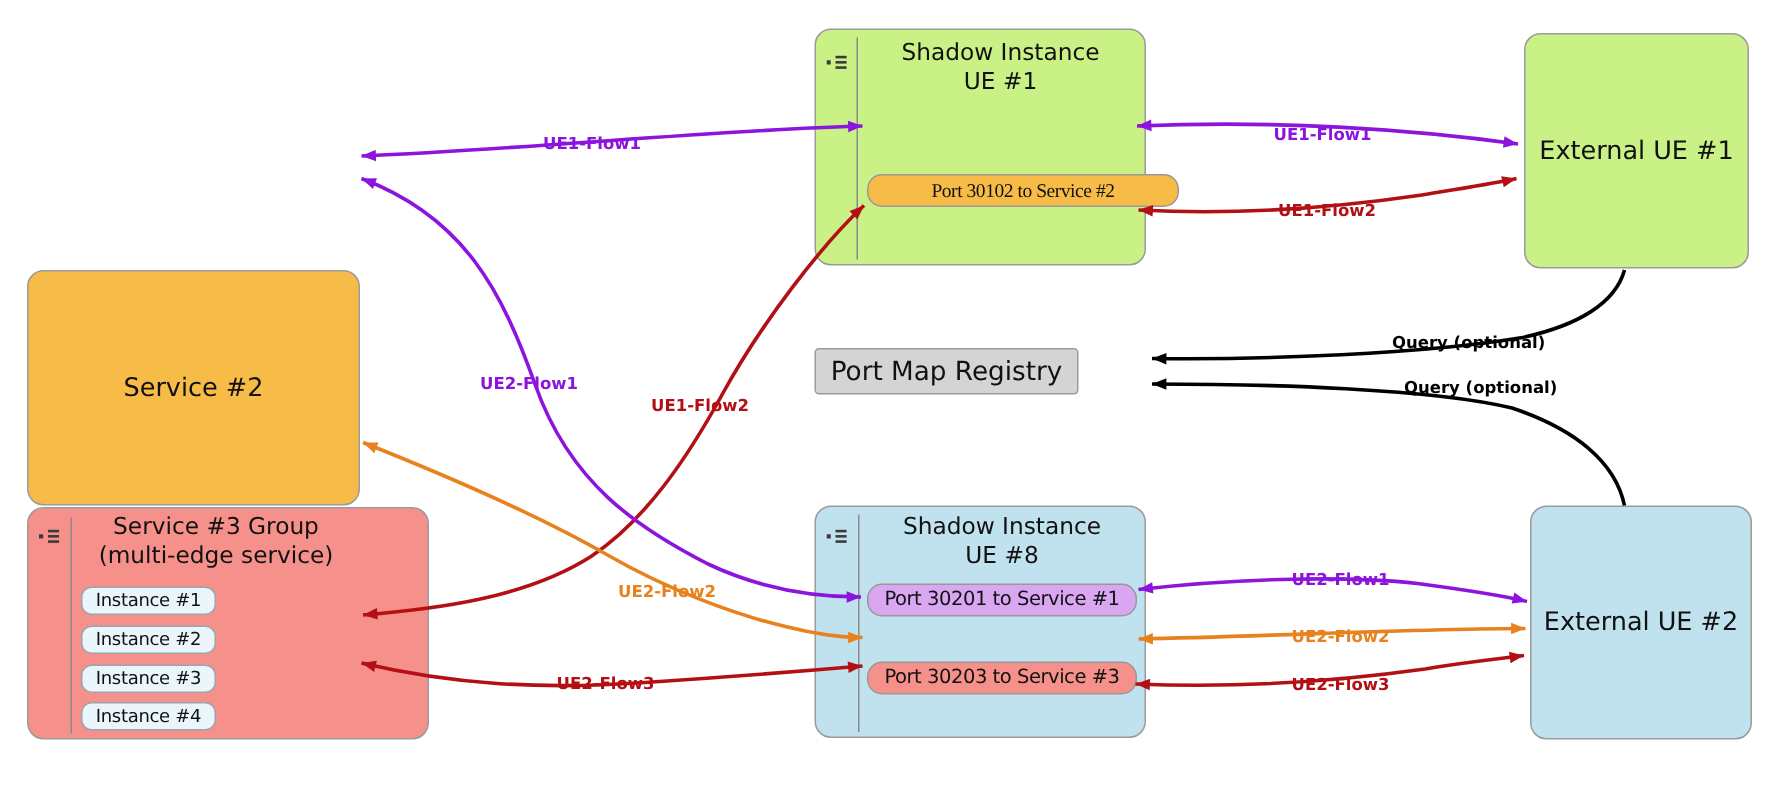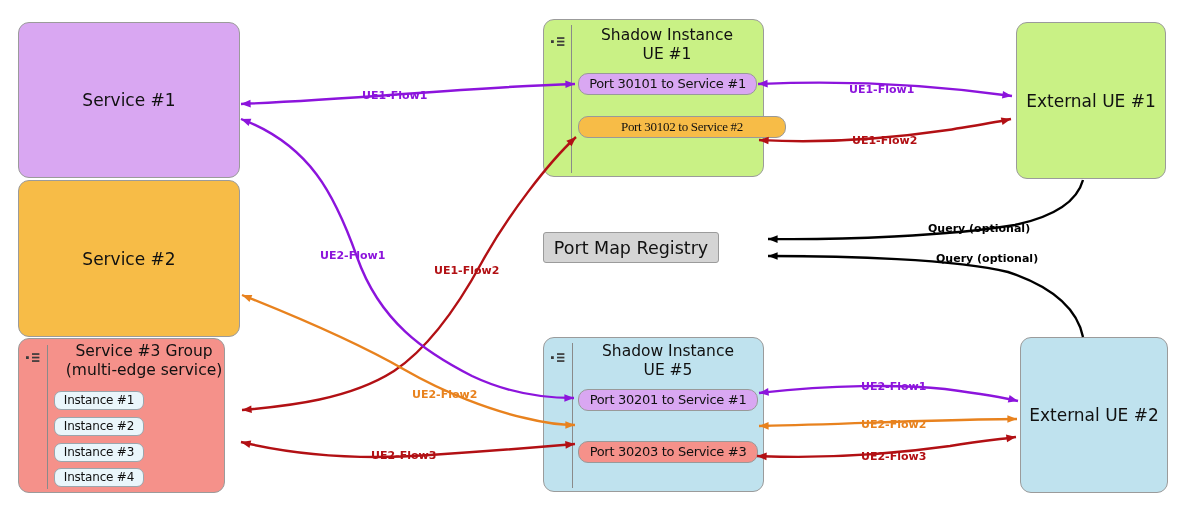--- a/index.html
+++ b/index.html
@@ -35,29 +35,26 @@
   .stroke-orange{stroke:var(--edge_orange,#E8821E);}
   .stroke-red{stroke:var(--edge_red,#B21014);}
   .stroke-black{stroke:var(--edge_black,#000000);}
   .edge{fill:none;stroke-width:2.4px;}
 </style>
 </head>
 <body>
 
 <div id="canvas">
 
-  <div class="node fill-purple" style="left:18px;top:22px;width:222px;height:156px;">
-    <span class="center-label">Service #1</span>
-  </div>
 
   <div class="node fill-orange" style="left:18px;top:180px;width:222px;height:157px;">
     <span class="center-label">Service #2</span>
   </div>
 
-  <div class="node fill-salmon" style="left:18px;top:338px;width:207px;height:155px;">
+  <div class="node fill-salmon" style="left:18px;top:338px;width:268px;height:155px;">
     <span class="group-icon" style="left:7px;top:9px;">
       <svg width="14" height="11" viewBox="0 0 14 11">
           <rect x="0" y="4.2" width="2.8" height="2.8" fill="#3a3a3a"></rect>
           <rect x="6" y="1.2" width="7.4" height="1.7" fill="#3a3a3a"></rect>
           <rect x="6" y="4.7" width="7.4" height="1.7" fill="#3a3a3a"></rect>
           <rect x="6" y="8.2" width="7.4" height="1.7" fill="#3a3a3a"></rect>
         </svg>
     </span>
     <div class="vline" style="left:28px;top:6px;height:144px;"></div>
     <div class="group-title" style="left:29px;top:3px;width:192px;">
@@ -77,41 +74,40 @@
           <rect x="6" y="1.2" width="7.4" height="1.7" fill="#3a3a3a"></rect>
           <rect x="6" y="4.7" width="7.4" height="1.7" fill="#3a3a3a"></rect>
           <rect x="6" y="8.2" width="7.4" height="1.7" fill="#3a3a3a"></rect>
         </svg>
     </span>
     <div class="vline" style="left:27px;top:5px;height:148px;"></div>
     <div class="group-title" style="left:28px;top:6px;width:190px;">
       <span>Shadow Instance</span><br>
       <span>UE #1</span>
     </div>
-    <div class="pill fill-purple" style="left:34px;top:53px;width:179px;height:22px;">Port 30101 to Service #1</div>
     <div class="pill fill-orange" style="left:34px;top:96px;width:208px;height:22px;font-family:Liberation Serif, serif;">Port 30102 to Service #2</div>
   </div>
 
   <div class="node fill-gray" style="left:543px;top:232px;width:176px;height:31px;border-radius:3px;">
     <span class="center-label" style="font-size:17.5px;">Port Map Registry</span>
   </div>
 
   <div class="node fill-blue" style="left:543px;top:337px;width:221px;height:155px;">
     <span class="group-icon" style="left:7px;top:10px;">
       <svg width="14" height="11" viewBox="0 0 14 11">
           <rect x="0" y="4.2" width="2.8" height="2.8" fill="#3a3a3a"></rect>
           <rect x="6" y="1.2" width="7.4" height="1.7" fill="#3a3a3a"></rect>
           <rect x="6" y="4.7" width="7.4" height="1.7" fill="#3a3a3a"></rect>
           <rect x="6" y="8.2" width="7.4" height="1.7" fill="#3a3a3a"></rect>
         </svg>
     </span>
     <div class="vline" style="left:28px;top:5px;height:145px;"></div>
     <div class="group-title" style="left:29px;top:4px;width:190px;">
       <span>Shadow Instance</span><br>
-      <span>UE #5</span>
+      <span>UE #8</span>
     </div>
     <div class="pill fill-purple" style="left:34px;top:51px;width:180px;height:22px;">Port 30201 to Service #1</div>
     <div class="pill fill-salmon" style="left:34px;top:103px;width:180px;height:22px;">Port 30203 to Service #3</div>
   </div>
 
   <div class="node fill-green" style="left:1016px;top:22px;width:150px;height:157px;">
     <span class="center-label">External UE #1</span>
   </div>
 
   <div class="node fill-blue" style="left:1020px;top:337px;width:148px;height:156px;">

